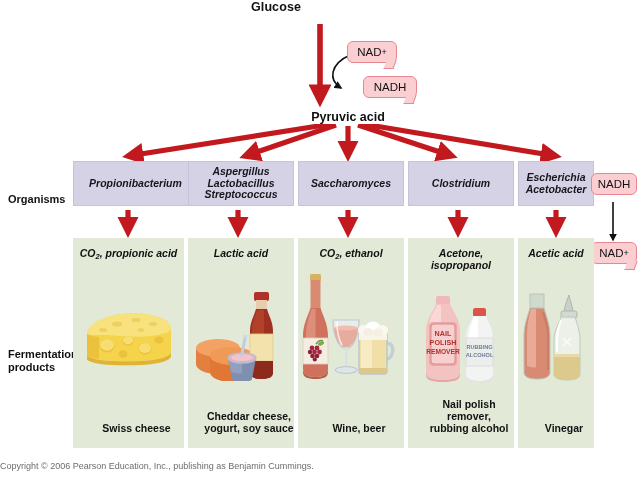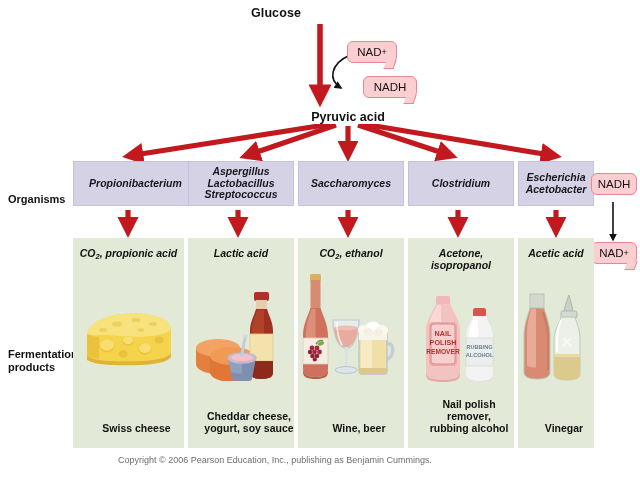--- a/index.html
+++ b/index.html
@@ -7,21 +7,21 @@
     width:640px;height:480px;background:#ffffff;overflow:hidden;
     font-family:"Liberation Sans", sans-serif;
     -webkit-font-smoothing:antialiased;
   }
   #stage{position:relative;width:640px;height:480px;}
 
   .abs{position:absolute;}
 
   
   .title-glucose{
-    left:0;top:6px;width:552px;text-align:center;
+    left:0;top:0;width:552px;text-align:center;
     font-size:12.5px;font-weight:bold;color:#111;letter-spacing:.1px;
   }
   .pyruvic{
     left:0;top:110px;width:640px;text-align:center;
     font-size:12.5px;font-weight:bold;color:#111;z-index:6;padding-left:28px;
   }
   .pyruvic span{background:#fff;padding:0 3px;}
 
   .row-label{
     font-size:11px;font-weight:bold;color:#111;line-height:13px;margin-top:15px;
@@ -59,21 +59,21 @@
   
   .nad{
     background:#fbcfd2;border:1.4px solid #e8878f;border-radius:6px;
     color:#111;font-weight:normal;font-size:11.5px;
     display:flex;align-items:center;justify-content:center;
     box-sizing:border-box;
   }
   .nad .sup{font-size:9px;vertical-align:4px;}
 
   .copyright{
-    left:0;bottom:15px;width:550px;text-align:center;
+    left:0;bottom:9px;width:550px;
     font-size:9px;color:#6d6d6d;font-family:"Liberation Sans", sans-serif;
   }
 
   svg.layer{position:absolute;left:0;top:0;width:640px;height:480px;overflow:visible;}
   svg.pic{position:absolute;}
 </style>
 </head>
 <body>
 
 <div id="stage">

